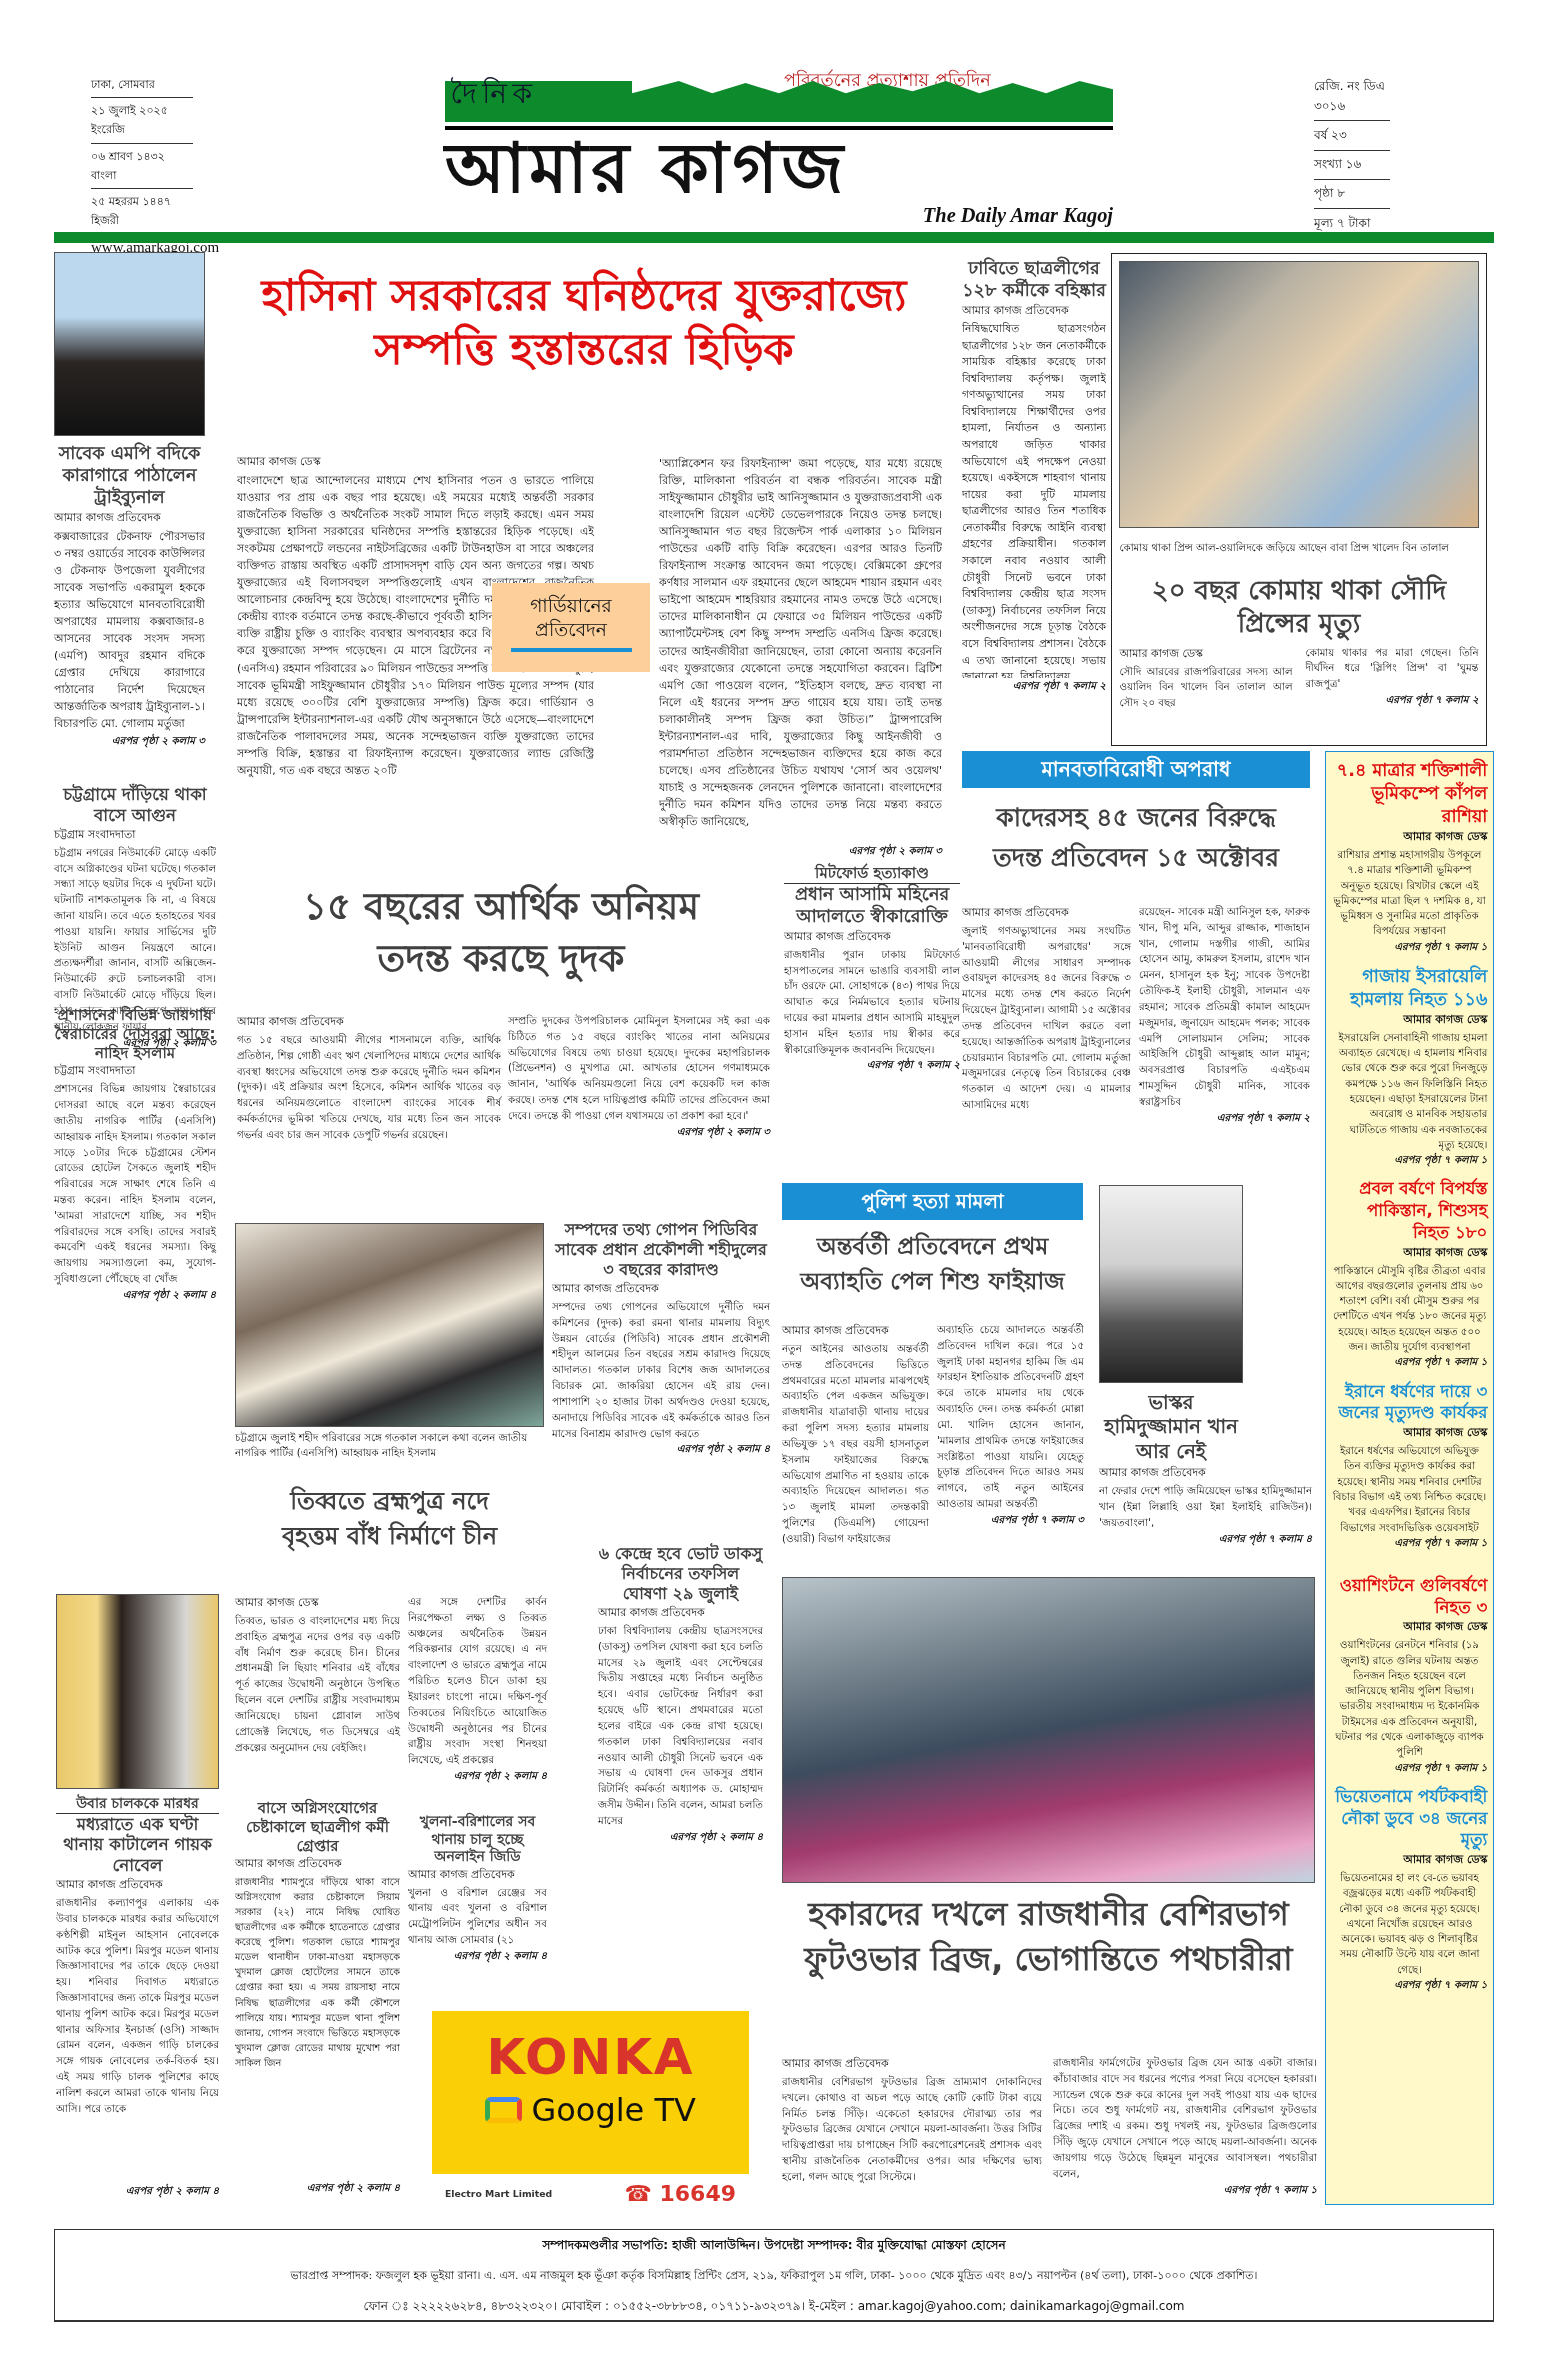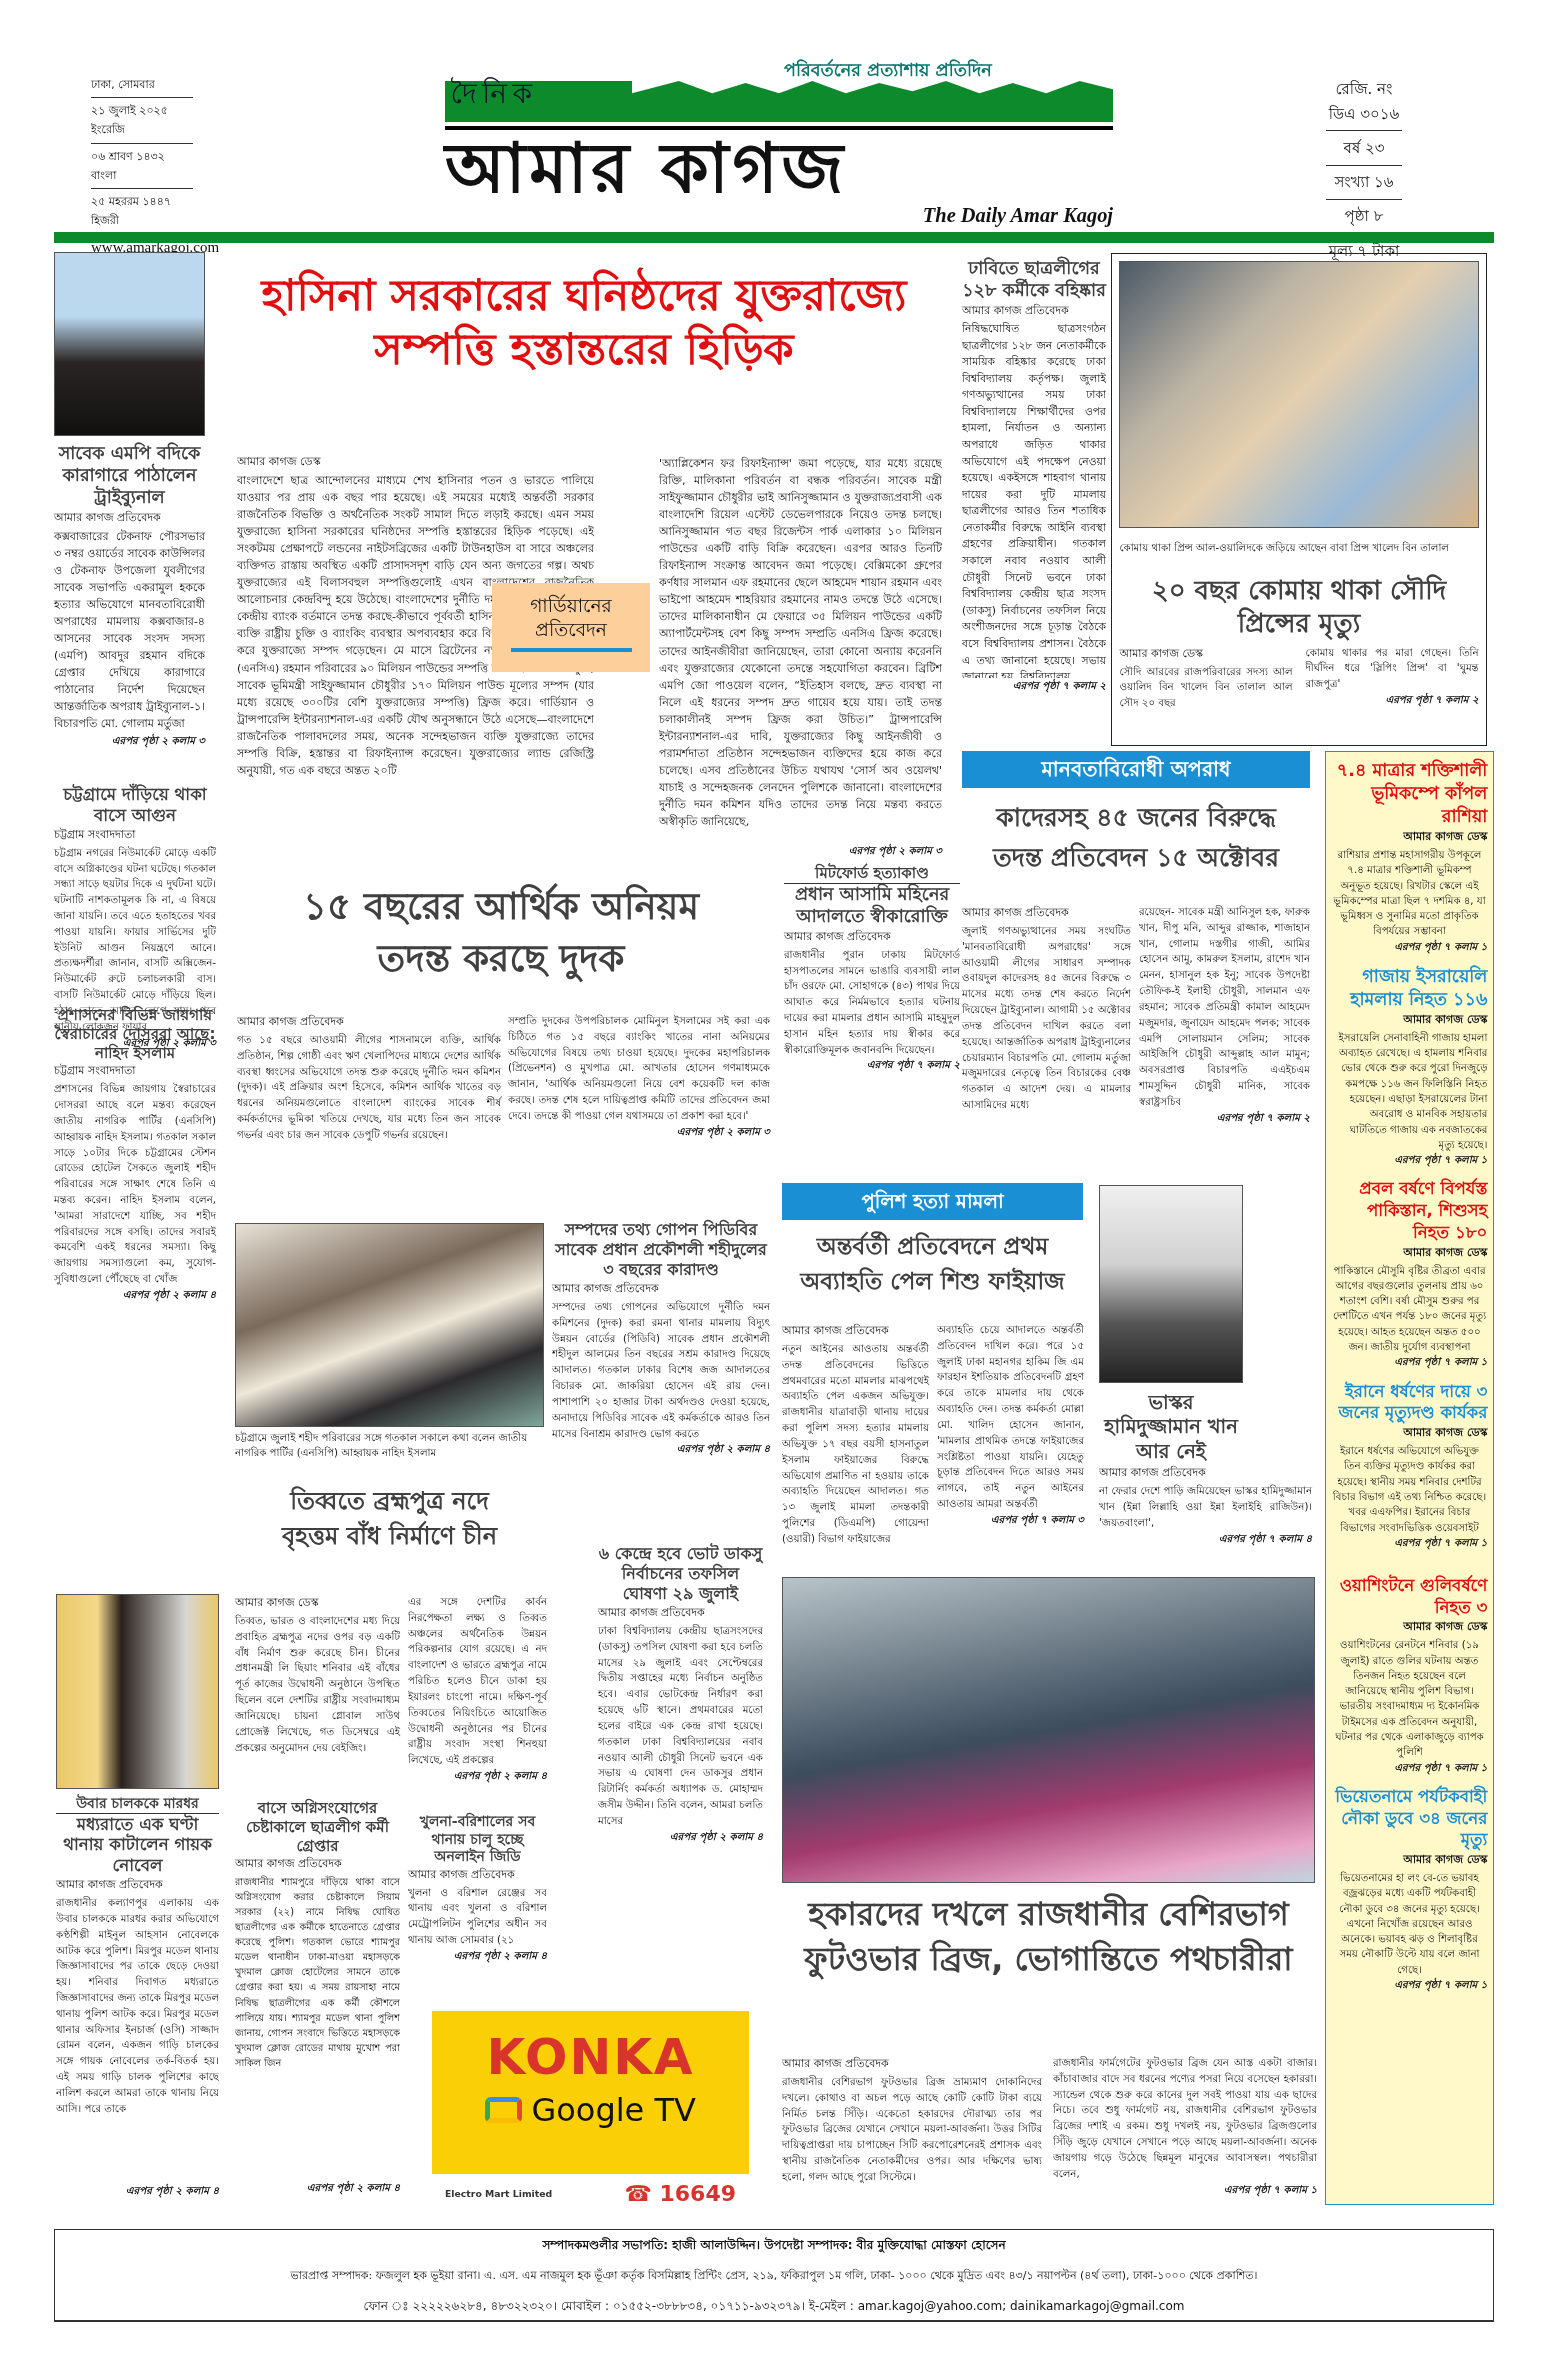--- a/index.html
+++ b/index.html
@@ -1,24 +1,24 @@
 <!DOCTYPE html>
 <html style="font-size:15px"><head>
 <meta charset="utf-8">
 <style>
 *{box-sizing:border-box;margin:0;padding:0}
 body{width:1546px;height:2375px;background:#fff;font-family:"DejaVu Sans",sans-serif;color:#111;position:relative;overflow:hidden}
 .abs{position:absolute}
 .meta-l{left:91px;top:72px;width:102px;font-size:11px}
 .meta-l div{border-bottom:1.9px solid #333;padding:3.7px 0 2.8px}
 .meta-l .url{border:none;font-family:"Liberation Serif",serif;font-size:15px}
-.meta-r{right:144px;top:72px;width:76px;font-size:15px;text-align:center}
+.meta-r{right:156px;top:72px;width:76px;font-size:12px;text-align:left}
 .meta-r div{border-bottom:1.9px solid #333;padding:4.6px 0 3.7px}
 .mast{left:445px;top:56px;width:668px;height:176px}
-.tagline{position:absolute;left:339px;top:1px;color:#0f766e;font-weight:bold;font-size:17.6px}
+.tagline{position:absolute;left:339px;top:11px;color:#b91c1c;font-weight:normal;font-size:17.6px}
 .dainik-bar{position:absolute;left:0;top:25px;width:668px;height:41px;background:#0d8a2c;clip-path:polygon(0 0,28% 0,28% 30%,35% 0,40% 30%,45% 5%,50% 30%,55% 0,60% 30%,65% 5%,70% 25%,75% 0,80% 30%,85% 5%,90% 30%,95% 0,100% 20%,100% 100%,0 100%)}
 .dainik-txt{position:absolute;left:5.6px;top:16px;color:#0f172a;font-size:28px;font-weight:normal;letter-spacing:5.6px}
 .mast-rule{position:absolute;left:0;top:70px;width:668px;height:3.7px;background:#000}
 .mast-title{position:absolute;left:0;top:74px;width:668px;font-size:69px;font-weight:bold;letter-spacing:3.7px;line-height:76px;font-family:"DejaVu Serif",serif}
 .mast-eng{position:absolute;right:0;top:148px;font-family:"Liberation Serif",serif;font-weight:bold;font-style:italic;font-size:20.4px}
 .green-bar{left:54px;top:232px;width:1440px;height:11px;background:#0d8a2c}
 .photo{background:#8a8f99;border:0.9px solid #555}
 .h-black{font-weight:bold;color:#404040;text-align:center;line-height:1.25}
 .body-t{font-size:11px;line-height:1.55;text-align:justify}
 .byline{font-size:11px}

